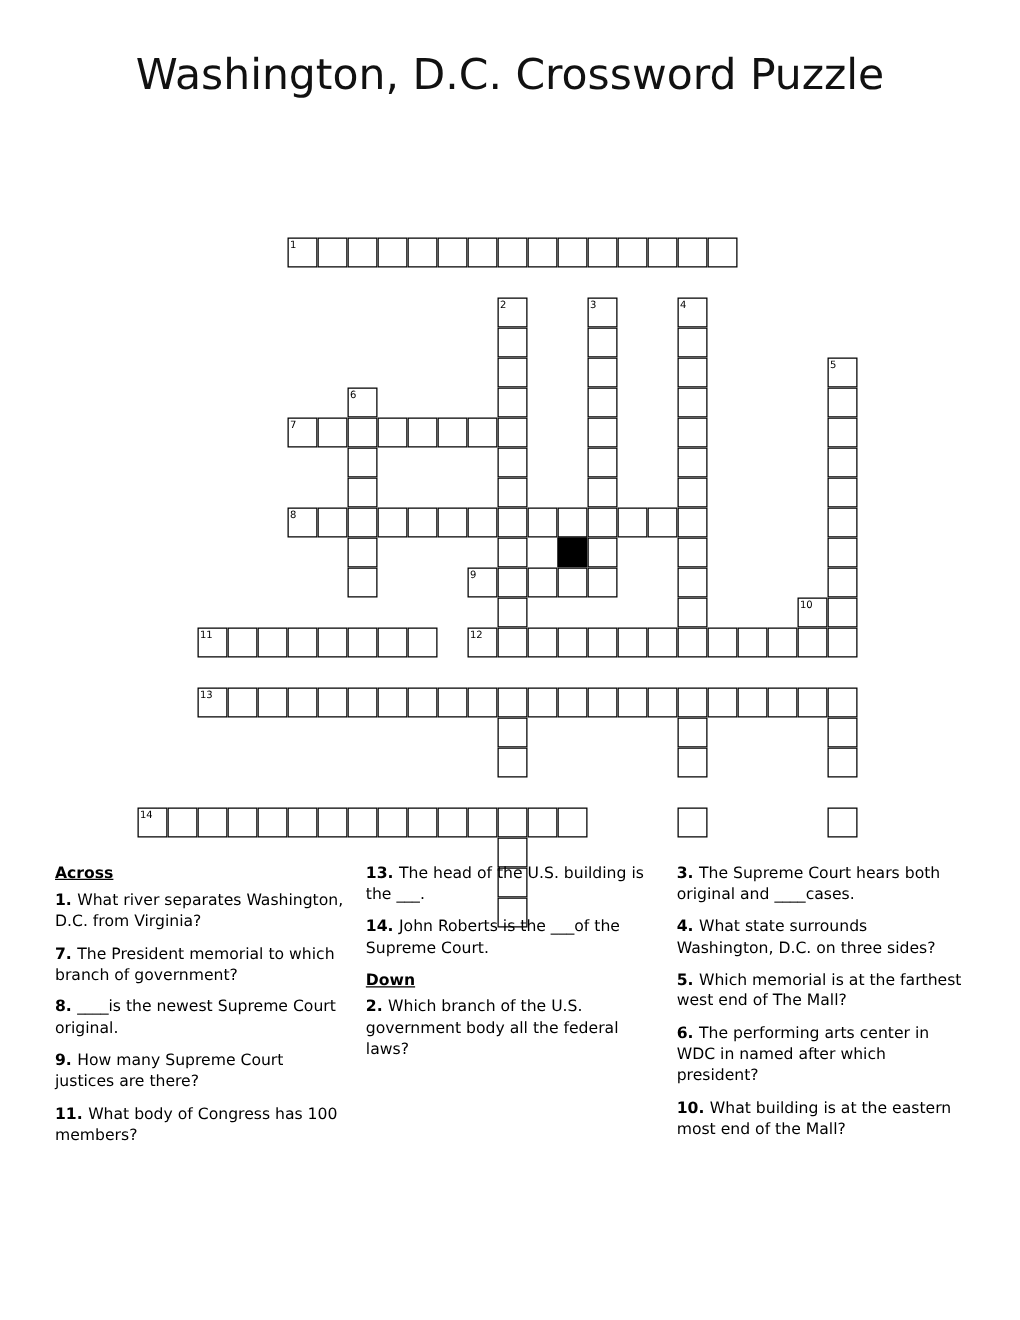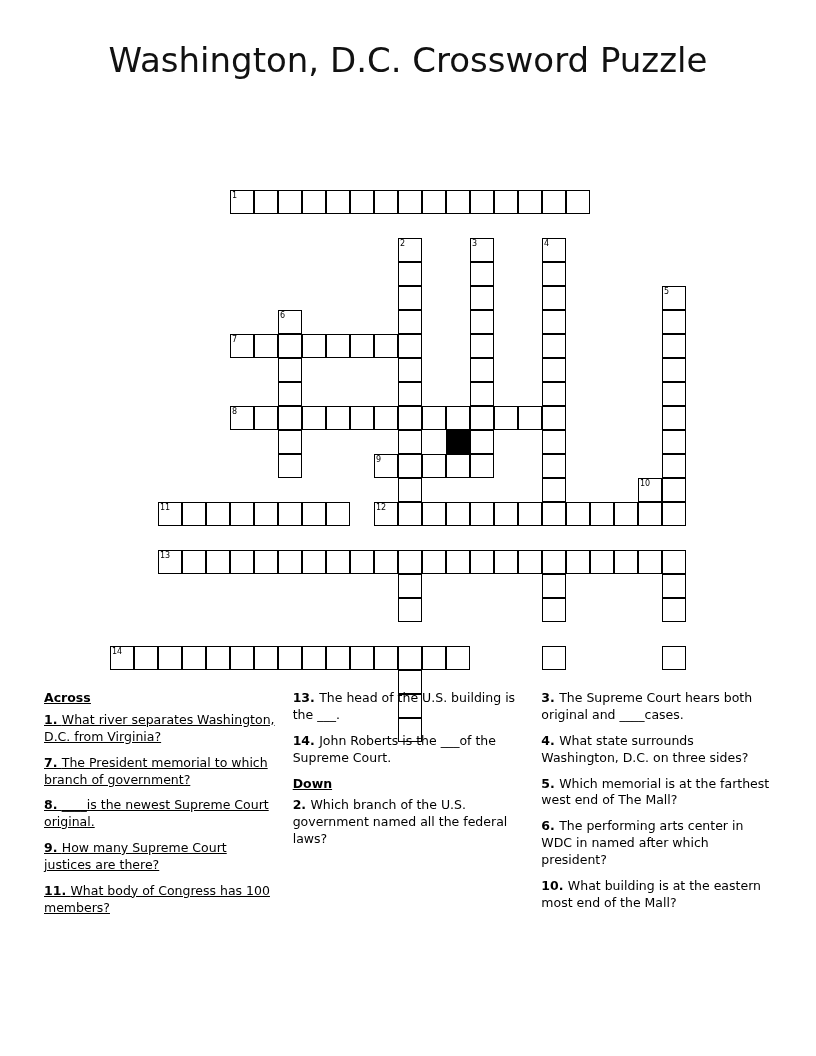--- a/index.html
+++ b/index.html
@@ -59,21 +59,21 @@
     box-sizing: border-box;
     padding: 0 44px;
     display: flex;
     gap: 18px;
   }
   .clue-col {
     flex: 1 1 0;
     font-size: 12.5px;
     line-height: 1.35;
   }
-  .clue-col.col1 { max-width: 236px; text-decoration: underline; }
+  .clue-col.col1 { max-width: 236px; }
   .clue-col.col2 { max-width: 236px; }
   .clue-col.col3 { max-width: 248px; }
   .section-head {
     font-weight: bold;
     text-decoration: underline;
     font-size: 12.5px;
     margin: 0 0 5px 0;
   }
   .clue {
     margin: 0 0 9px 0;
@@ -282,21 +282,21 @@
         <p class="clue"><span class="cnum">11. </span><span>What body of Congress has 100 members?</span></p>
       </div>
   </div>
   <div class="clue-col col2">
     <div id="col2-across">
         <p class="clue"><span class="cnum">13. </span><span>The head of the U.S. building is the ___.</span></p>
         <p class="clue"><span class="cnum">14. </span><span>John Roberts is the ___of the Supreme Court.</span></p>
       </div>
     <div class="section-head">Down</div>
     <div id="col2-down">
-        <p class="clue"><span class="cnum">2. </span><span>Which branch of the U.S. government named all the federal laws?</span></p>
+        <p class="clue"><span class="cnum">2. </span><span>Which branch of the U.S. government body all the federal laws?</span></p>
       </div>
   </div>
   <div class="clue-col col3">
     <div id="col3-list">
         <p class="clue"><span class="cnum">3. </span><span>The Supreme Court hears both original and ____cases.</span></p>
         <p class="clue"><span class="cnum">4. </span><span>What state surrounds Washington, D.C. on three sides?</span></p>
         <p class="clue"><span class="cnum">5. </span><span>Which memorial is at the farthest west end of The Mall?</span></p>
         <p class="clue"><span class="cnum">6. </span><span>The performing arts center in WDC in named after which president?</span></p>
         <p class="clue"><span class="cnum">10. </span><span>What building is at the eastern most end of the Mall?</span></p>
       </div>

